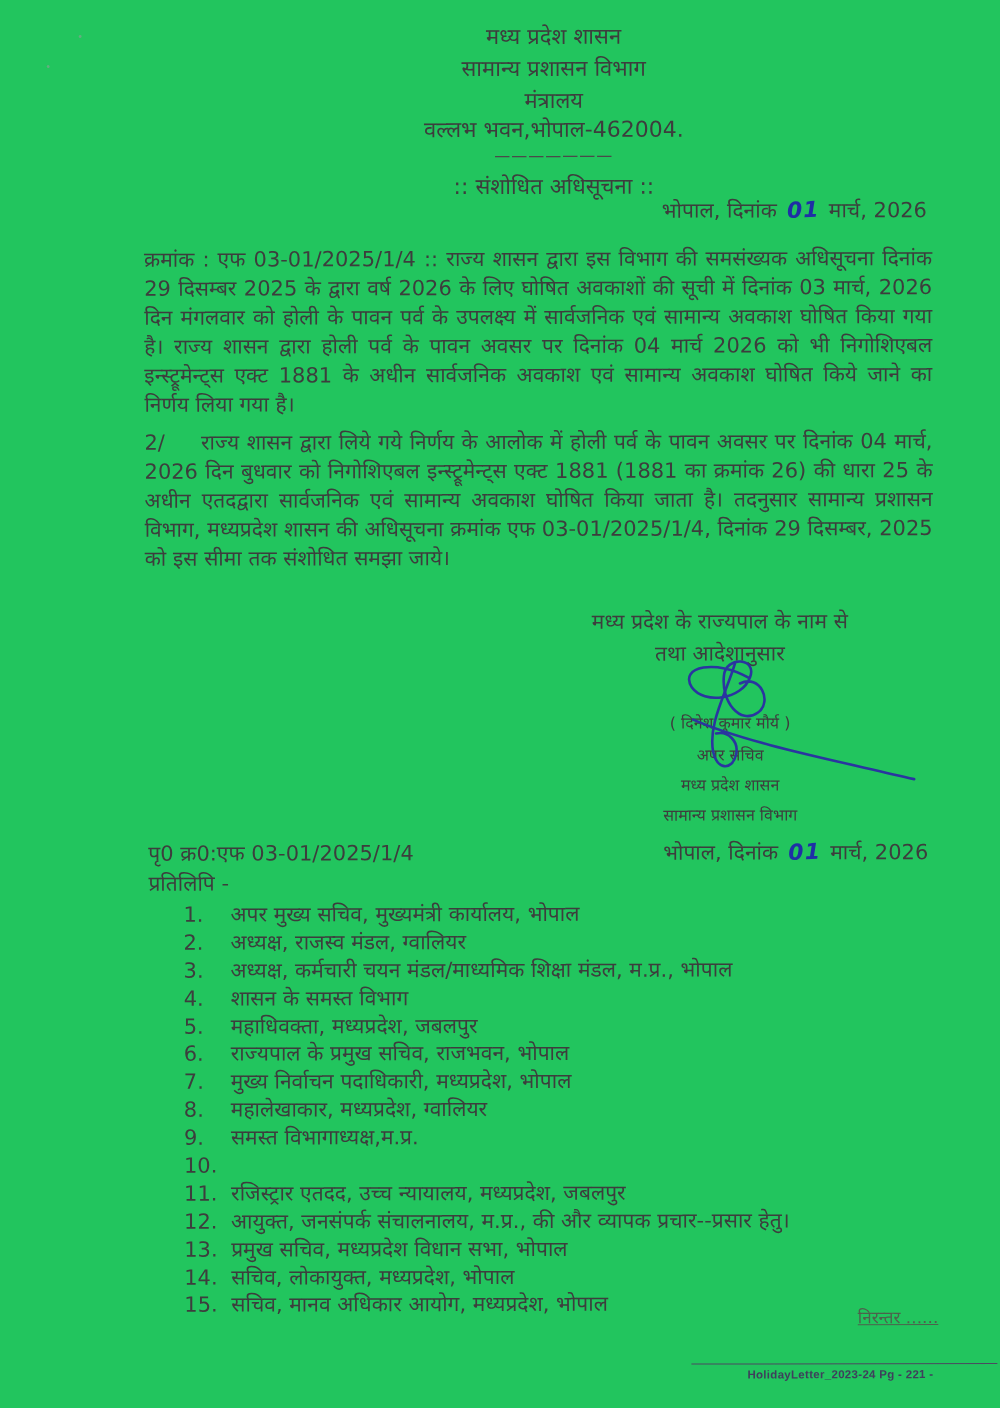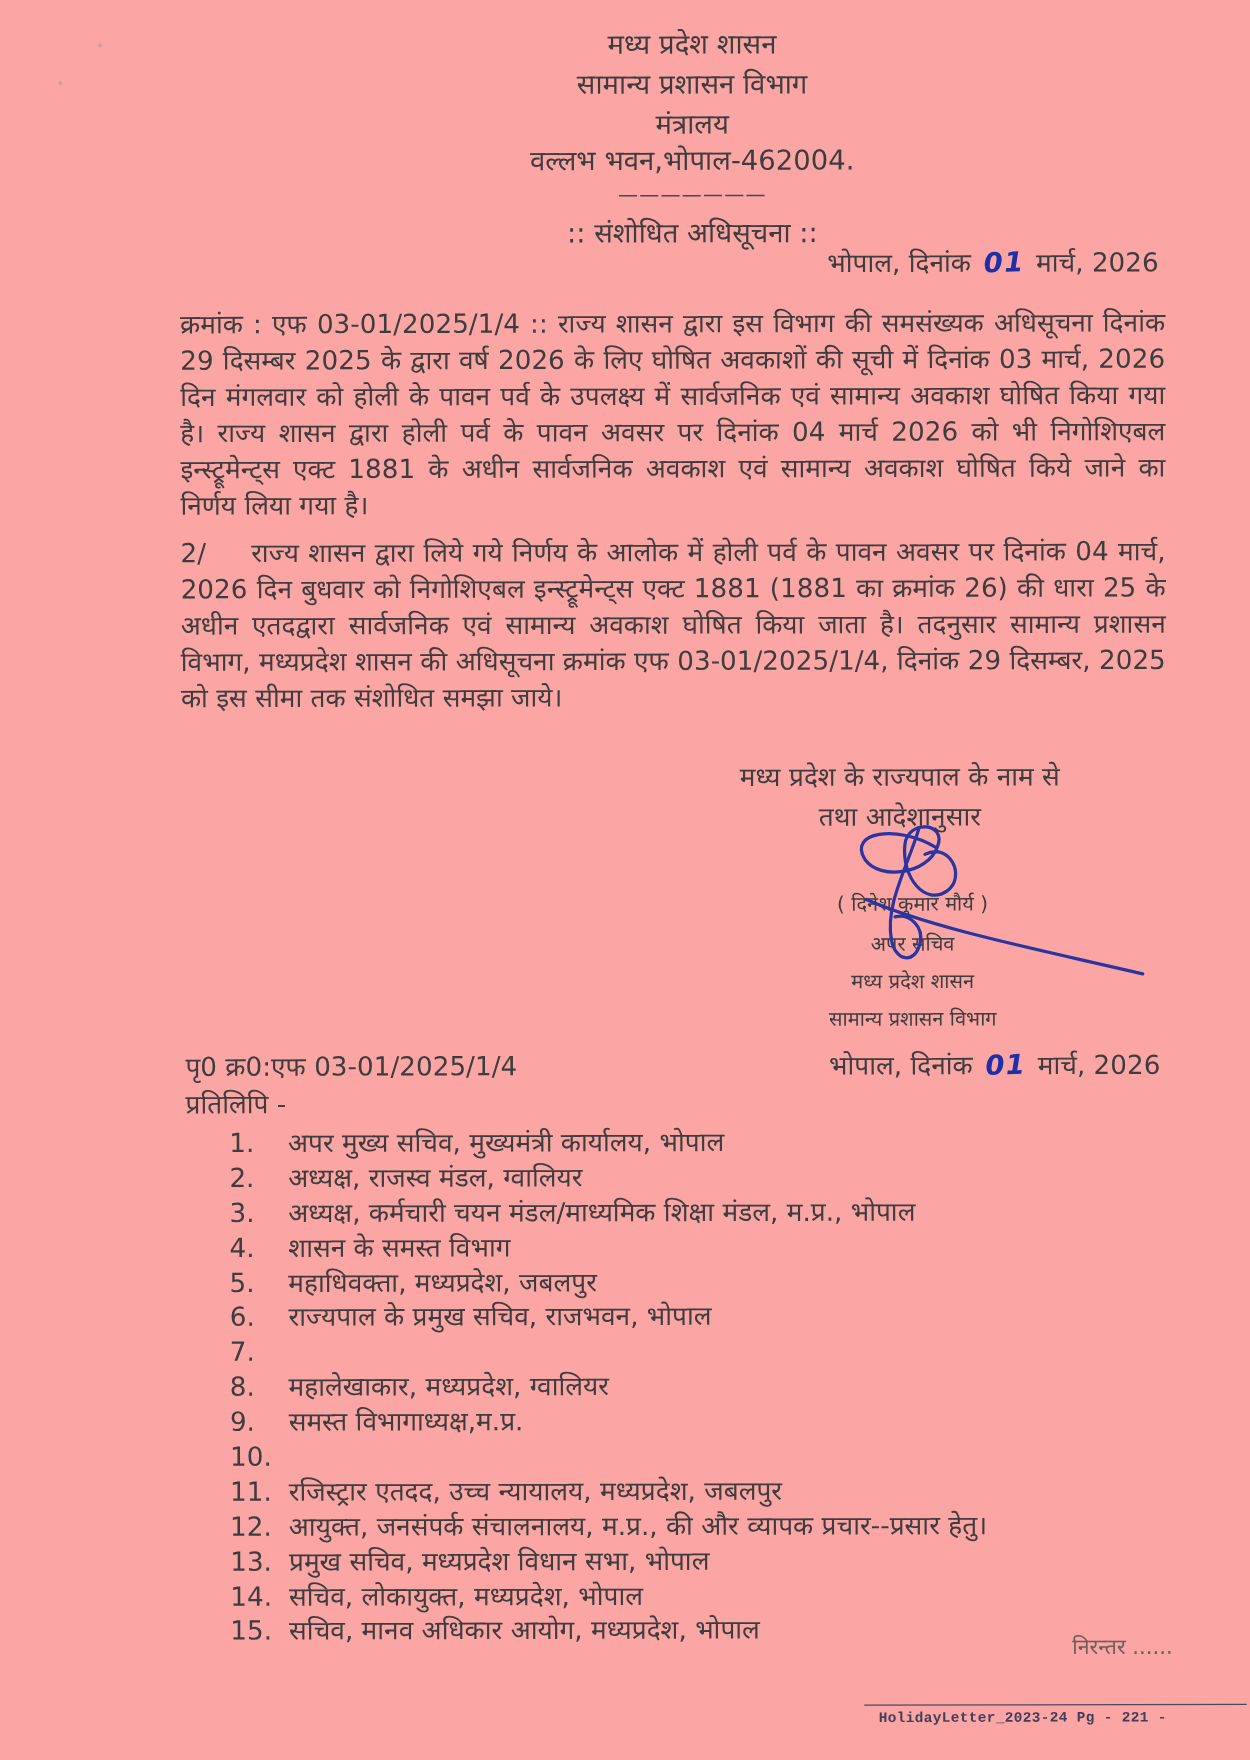--- a/index.html
+++ b/index.html
@@ -1,20 +1,20 @@
 <!DOCTYPE html>
 <html><head>
 <meta charset="utf-8">
 <style>
   html,body{margin:0;padding:0;background:#e8e8e8;}
   .page{
     position:relative;
     width:1000px;height:1408px;
     margin:0 auto;
-    background:#fca5a5;
+    background:#22c55e;
     overflow:hidden;
     font-family:"DejaVu Sans",sans-serif;
     color:#3d3d3d;
   }
   .sheet{position:absolute;inset:0;transform:rotate(-0.12deg);}
   .abs{position:absolute;}
   .hdr{left:155px;width:800px;text-align:center;font-size:22px;line-height:26px;font-weight:500;}
   .subject{left:155px;width:800px;text-align:center;font-size:22px;}
   .separator{left:155px;width:800px;text-align:center;font-size:16px;letter-spacing:1px;color:#4a4a4a;}
   .dateline{white-space:nowrap;font-size:21px;}
@@ -30,25 +30,25 @@
   }
   .p2-prefix{margin-right:36px;}
   .auth{left:490px;width:460px;text-align:center;font-size:21px;white-space:nowrap;}
   .signatory{left:530px;width:400px;text-align:center;font-size:16px;white-space:nowrap;}
   .sig-svg{left:598px;top:658px;width:330px;height:145px;z-index:3;pointer-events:none;}
   .endorse-ref{left:148px;font-size:21px;white-space:nowrap;}
   .copy-label{left:148px;font-size:21px;}
   .copy-list{left:183px;top:901px;width:760px;}
   .copy-row{display:flex;height:27.9px;font-size:21px;line-height:27.9px;white-space:nowrap;}
   .copy-num{width:47px;flex:0 0 47px;}
-  .continuation{right:63px;top:1306px;font-size:17px;color:#55504a;opacity:.85;}
+  .continuation{right:63px;top:1306px;font-size:17px;color:#55504a;opacity:.85;text-decoration:underline;}
   .footer-rule{left:690px;top:1364px;width:306px;border-top:1.6px solid #4b4b60;height:0;}
   .footer-text{
     left:690px;top:1369px;width:242px;text-align:right;
-    font-family:Liberation Mono, monospace;font-weight:bold;
+    font-family:Liberation Sans, sans-serif;font-weight:bold;
     font-size:11.5px;color:#3f3f5c;letter-spacing:.3px;white-space:nowrap;
   }
   .speck{position:absolute;background:#9a9a9a;border-radius:50%;opacity:.55;}
 </style>
 </head>
 <body>
 
 <div class="page">
   <div class="sheet">
 
@@ -118,20 +118,21 @@
       <div class="copy-row">
           <span class="copy-num">5.</span>
           <span>महाधिवक्ता, मध्यप्रदेश, जबलपुर</span>
         </div>
       <div class="copy-row">
           <span class="copy-num">6.</span>
           <span>राज्यपाल के प्रमुख सचिव, राजभवन, भोपाल</span>
         </div>
       <div class="copy-row">
           <span class="copy-num">7.</span>
+          <span>मुख्य निर्वाचन पदाधिकारी, मध्यप्रदेश, भोपाल</span>
         </div>
       <div class="copy-row">
           <span class="copy-num">8.</span>
           <span>महालेखाकार, मध्यप्रदेश, ग्वालियर</span>
         </div>
       <div class="copy-row">
           <span class="copy-num">9.</span>
           <span>समस्त विभागाध्यक्ष,म.प्र.</span>
         </div>
       <div class="copy-row">

